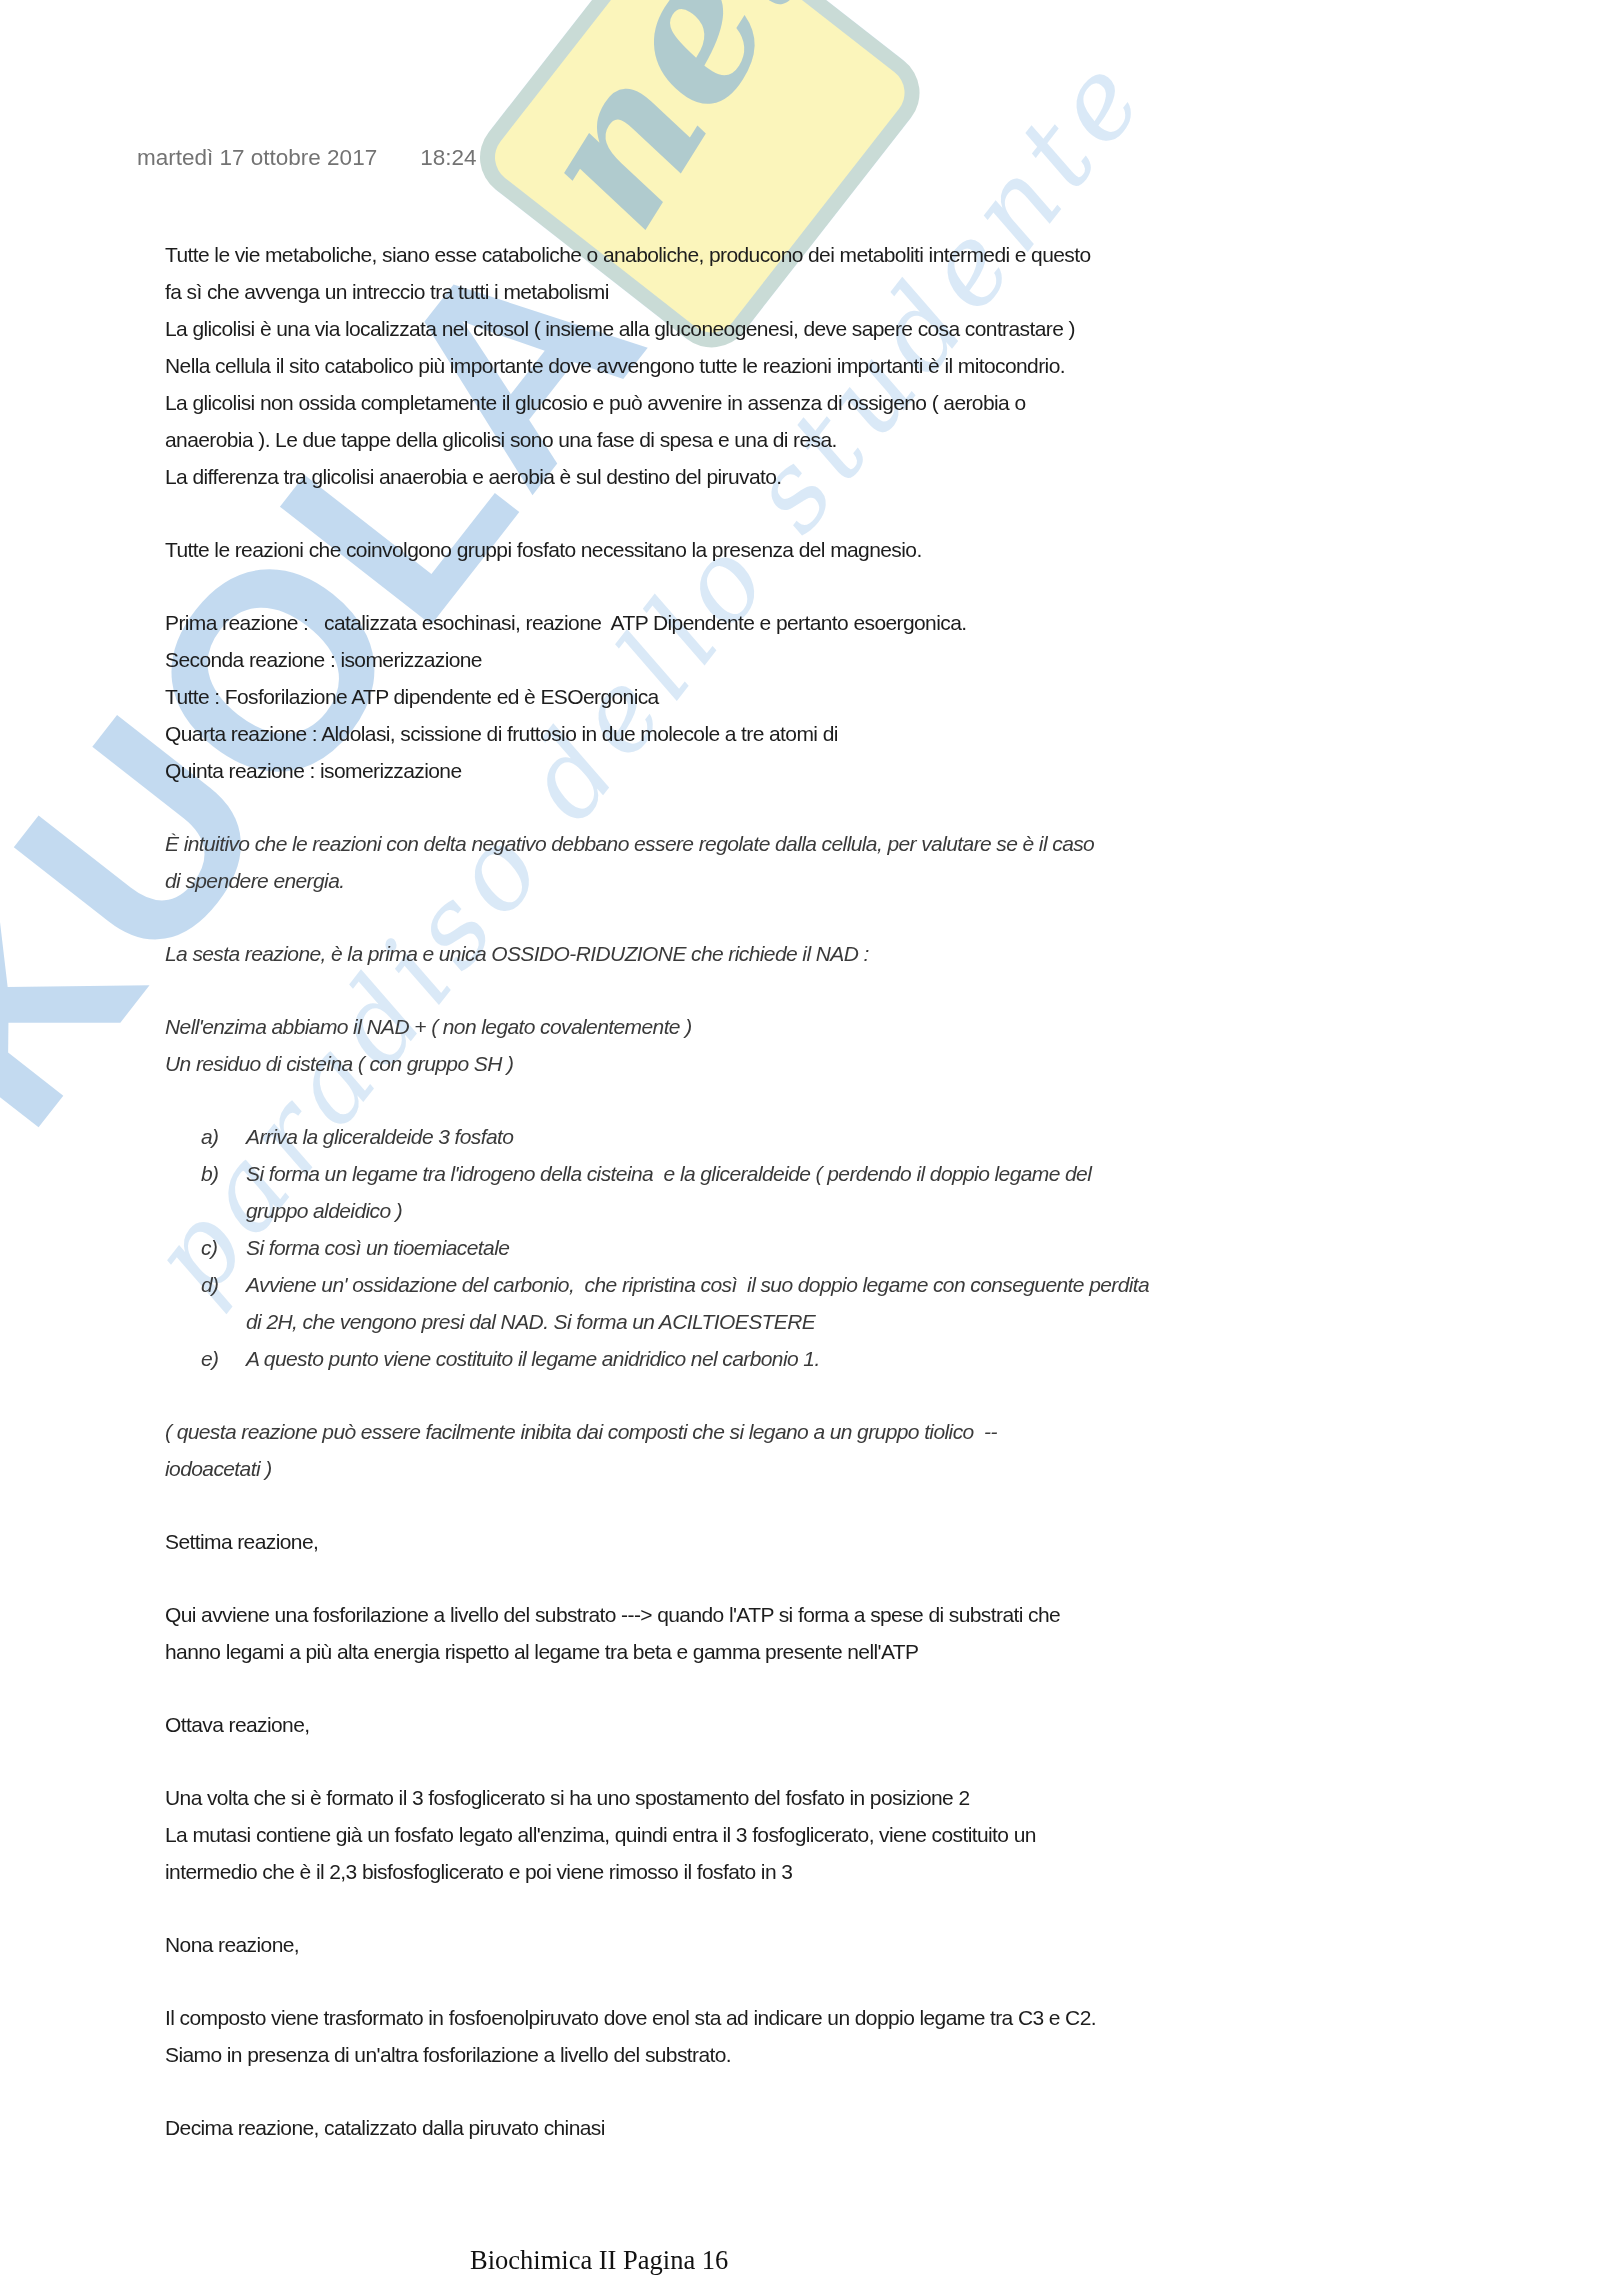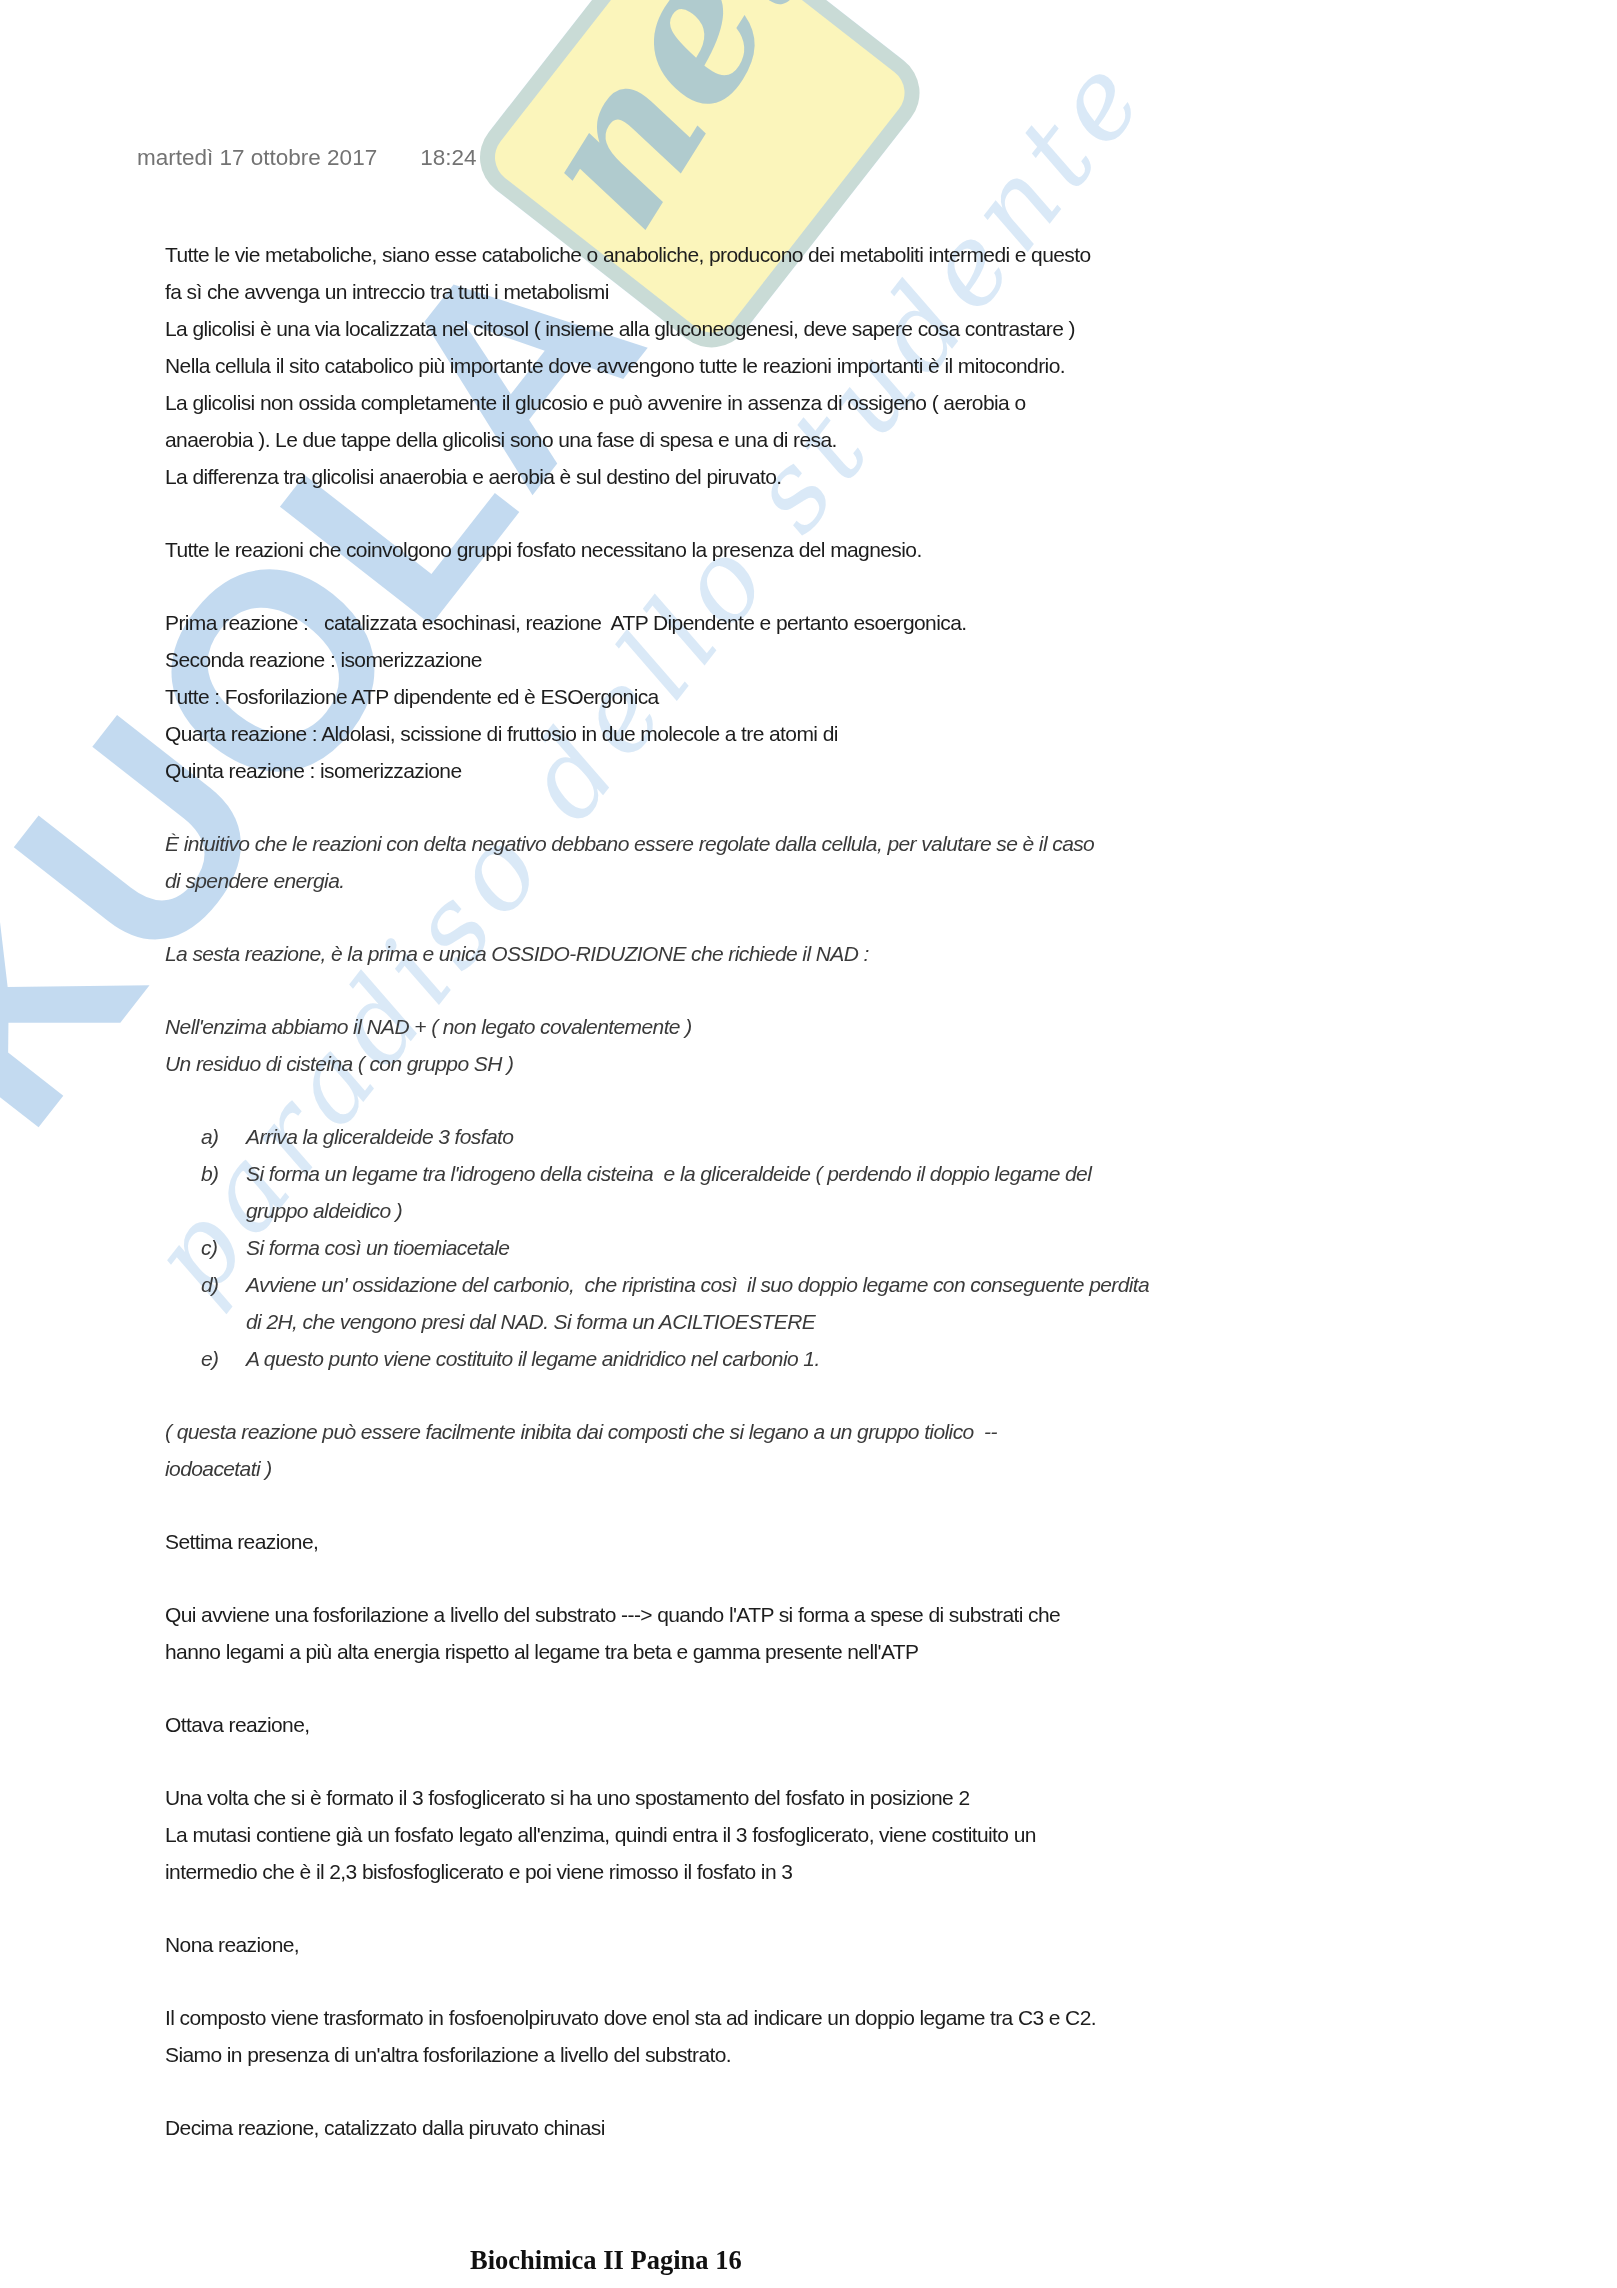--- a/index.html
+++ b/index.html
@@ -45,21 +45,21 @@
   }
 
   
   .datebar{
     position:absolute;left:137px;top:145px;z-index:2;
     font-size:22.5px;color:#737373;white-space:pre;
   }
   .datebar .time{margin-left:43px;}
   .footer{
     position:absolute;left:470px;top:2245px;z-index:2;
-    font-family:"Liberation Serif",serif;font-size:26.5px;color:#111;font-weight:bold;
+    font-family:"Liberation Serif",serif;font-size:26.5px;color:#111;
   }
 
   
   .note-body{
     position:absolute;left:165px;top:236px;width:1431px;z-index:1;
     font-size:21px;line-height:37px;letter-spacing:-0.6px;color:#1d1d1d;
   }
   .block{margin:0 0 36px 0;}
   .block.italic{font-style:italic;color:#3a3a3a;}
   .line{white-space:pre;}

